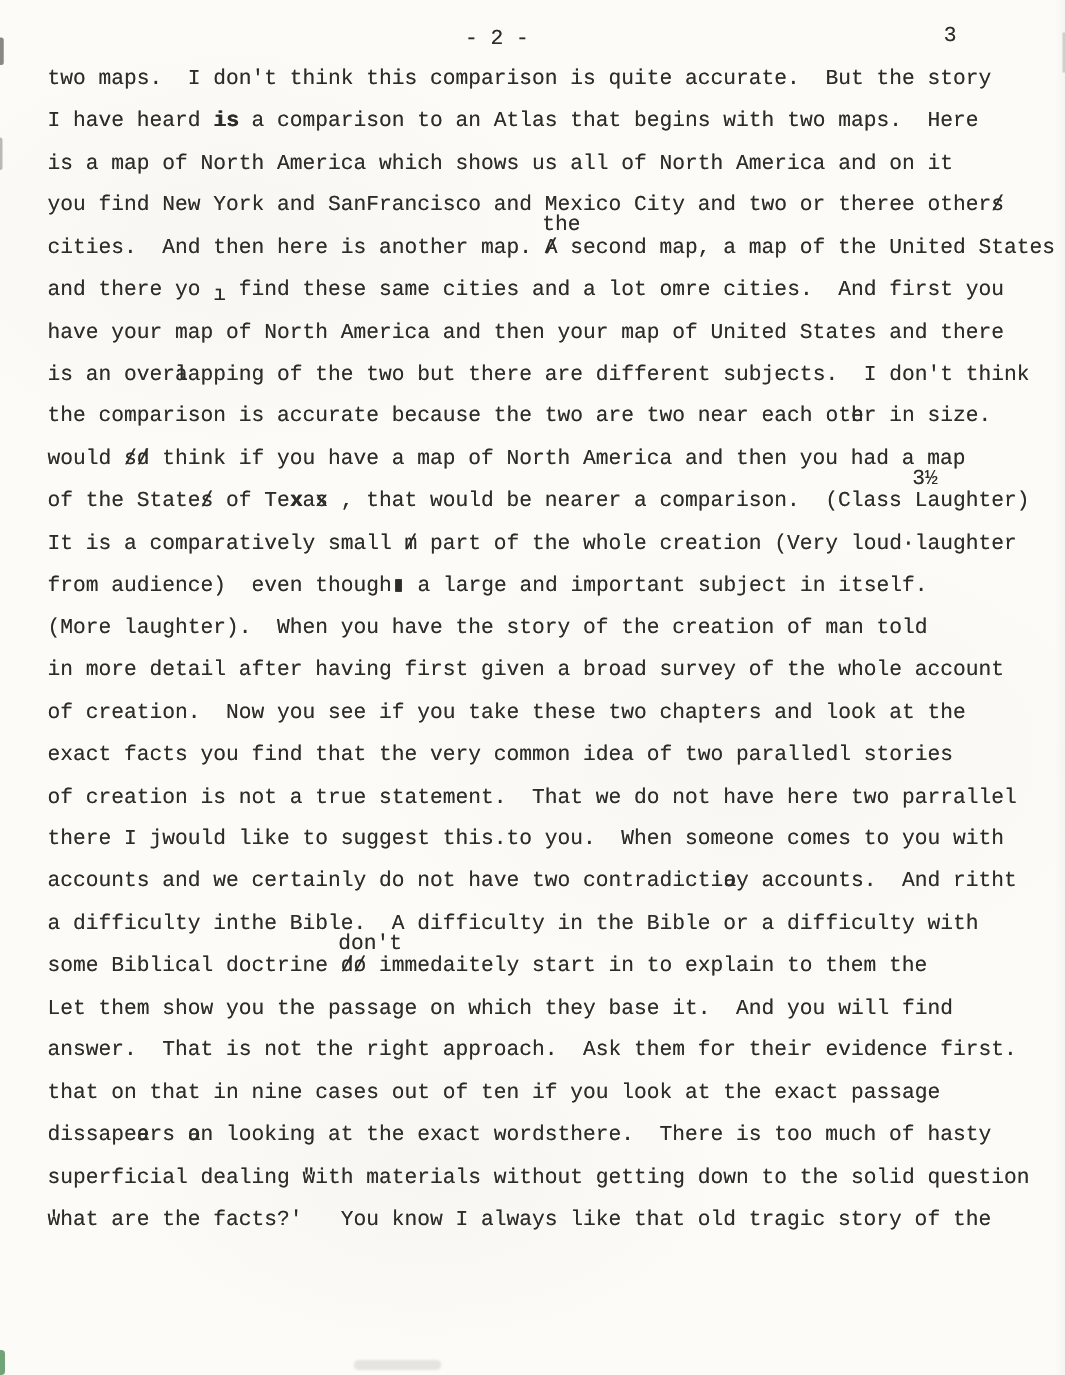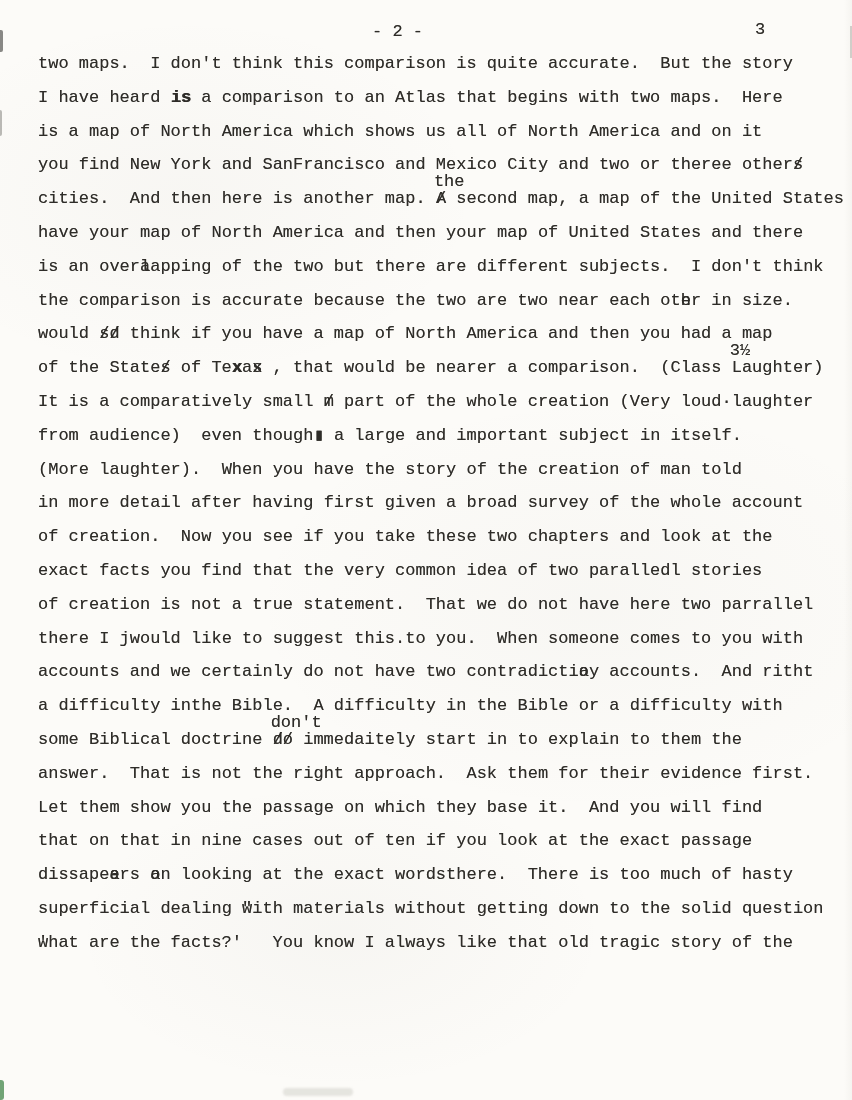--- a/index.html
+++ b/index.html
@@ -54,38 +54,39 @@
     <span class="center">- 2 -</span>
     <span class="right">3</span>
   </div>
 
   <div class="body-text ink">
       <div class="tline">two maps.  I don't think this comparison is quite accurate.  But the story</div>
       <div class="tline">I have heard <span class="bld">is</span> a comparison to an Atlas that begins with two maps.  Here</div>
       <div class="tline">is a map of North America which shows us all of North America and on it</div>
       <div class="tline">you find New York and SanFrancisco and Mexico City and two or theree other<span class="ov"><span>s</span><span class="ov2">/</span></span></div>
       <div class="tline">cities.  And then here is another map. <span class="abv"><span>the</span></span><span class="ov"><span>A</span><span class="ov2">/</span></span> second map, a map of the United States</div>
+      <div class="tline">and there yo <span class="low">ı</span> find these same cities and a lot omre cities.  And first you</div>
       <div class="tline">have your map of North America and then your map of United States and there</div>
       <div class="tline">is an over<span class="ov"><span>a</span><span class="ov2">l</span></span>apping of the two but there are different subjects.  I don't think</div>
       <div class="tline">the comparison is accurate because the two are two near each ot<span class="ov"><span>h</span><span class="ov2">e</span></span>r in size.</div>
       <div class="tline">would <span class="ov"><span>s</span><span class="ov2">/</span></span><span class="ov"><span>d</span><span class="ov2">/</span></span> think if you have a map of North America and then you had a map</div>
       <div class="tline">of the State<span class="ov"><span>s</span><span class="ov2">/</span></span> of Te<span class="bld">x</span>a<span class="ov"><span>s</span><span class="ov2">x</span></span> , that would be nearer a comparison.  (Class <span class="abv"><span>3½</span></span>Laughter)</div>
       <div class="tline">It is a comparatively small <span class="ov"><span>m</span><span class="ov2">/</span></span> part of the whole creation (Very loud·laughter</div>
       <div class="tline">from audience)  even though<span class="bld">▮</span> a large and important subject in itself.</div>
       <div class="tline">(More laughter).  When you have the story of the creation of man told</div>
       <div class="tline">in more detail after having first given a broad survey of the whole account</div>
       <div class="tline">of creation.  Now you see if you take these two chapters and look at the</div>
       <div class="tline">exact facts you find that the very common idea of two paralledl stories</div>
       <div class="tline">of creation is not a true statement.  That we do not have here two parrallel</div>
       <div class="tline">there I jwould like to suggest this.to you.  When someone comes to you with</div>
       <div class="tline">accounts and we certainly do not have two contradicti<span class="ov"><span>o</span><span class="ov2">a</span></span>y accounts.  And ritht</div>
       <div class="tline">a difficulty inthe Bible.  A difficulty in the Bible or a difficulty with</div>
       <div class="tline">some Biblical doctrine <span class="abv"><span>don't</span></span><span class="ov"><span>d</span><span class="ov2">/</span></span><span class="ov"><span>o</span><span class="ov2">/</span></span> immedaitely start in to explain to them the</div>
+      <div class="tline">Let them show you the passage on which they base it.  And you will find</div>
       <div class="tline">answer.  That is not the right approach.  Ask them for their evidence first.</div>
-      <div class="tline">Let them show you the passage on which they base it.  And you will find</div>
       <div class="tline">that on that in nine cases out of ten if you look at the exact passage</div>
       <div class="tline">dissape<span class="ov"><span>a</span><span class="ov2">e</span></span>rs <span class="ov"><span>a</span><span class="ov2">o</span></span>n looking at the exact wordsthere.  There is too much of hasty</div>
       <div class="tline">superficial dealing <span class="ov"><span>w</span><span class="ov2">"</span></span>ith materials without getting down to the solid question</div>
       <div class="tline"><span class="ov"><span>w</span><span class="ov2">'</span></span>hat are the facts?'   You know I always like that old tragic story of the</div>
     </div>
 
   <div class="artifact edge-mark-1"></div>
   <div class="artifact edge-mark-2"></div>
   <div class="artifact edge-mark-3"></div>
   <div class="artifact green-mark"></div>

